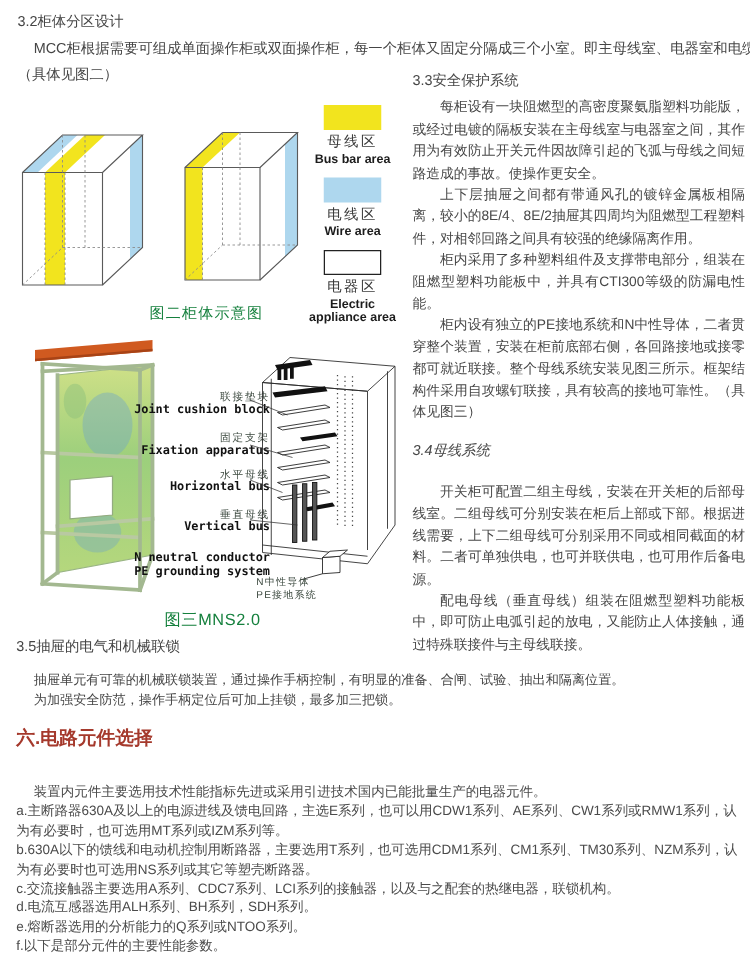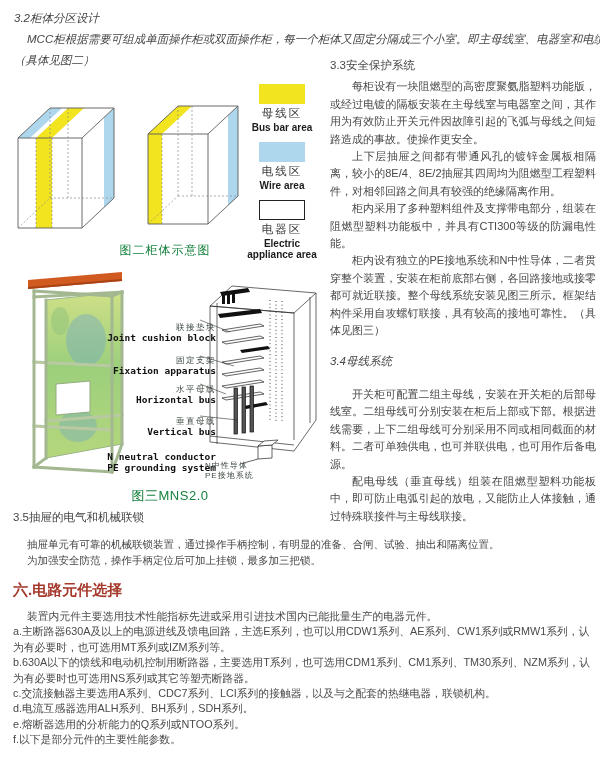--- a/index.html
+++ b/index.html
@@ -3,57 +3,57 @@
 <meta charset="utf-8">
 <style>
   html,body{margin:0;padding:0;}
   body{
     width:600px;height:763px;position:relative;background:#ffffff;
     font-family:"Liberation Sans","DejaVu Sans",sans-serif;
     color:#454545;overflow:hidden;
   }
   .abs{position:absolute;}
   
-  #sec32{left:14px;top:8px;width:578px;font-size:11.5px;line-height:21px;font-style:italic;}
+  #sec32{left:14px;top:8px;width:578px;font-size:11.5px;line-height:21px;}
   #sec32 .h{margin-bottom:0;}
   #sec32 .indent{padding-left:13px;white-space:nowrap;}
   
   #fig2-svg{left:10px;top:80px;}
   #fig2-legend{left:232px;top:84px;width:100px;}
   .lg-item{margin-bottom:9px;text-align:center;}
   .lg-swatch{width:46px;height:20px;margin:0 auto 2px auto;}
   .lg-swatch.bordered{border:1px solid #222;width:44px;height:18px;}
   .lg-zh{font-size:11.5px;letter-spacing:2px;color:#3a3a3a;}
   .lg-en{font-family:Liberation Sans, sans-serif;
          font-weight:bold;font-size:10px;color:#1c1c1c;line-height:11px;margin-top:1px;}
   .caption{font-size:12px;color:#15803d;letter-spacing:1px;text-align:center;}
   #fig2-caption{left:105px;top:242px;width:120px;}
   
   #fig3-photo{left:16px;top:266px;}
   #fig3-drawing{left:200px;top:270px;}
-  #fig3-labels{left:112px;top:10px;width:104px;height:659px;pointer-events:none;}
+  #fig3-labels{left:112px;top:0;width:104px;height:659px;pointer-events:none;}
   .f3-group{position:absolute;right:0;text-align:right;white-space:nowrap;}
   .f3-zh{font-size:8.5px;letter-spacing:1.5px;color:#3d4a40;line-height:10px;}
   .f3-en{font-family:"DejaVu Sans Mono","Liberation Mono",monospace;
          font-weight:bold;font-size:9.5px;color:#111;line-height:11px;}
   #fig3-nzh{left:205px;top:461px;font-size:8px;letter-spacing:1px;color:#3d4a40;line-height:10px;}
   #fig3-caption{left:105px;top:487px;width:130px;font-size:13px;letter-spacing:.5px;text-align:center;}
   
   #rightcol{left:330px;top:57px;width:266px;font-size:11px;line-height:17.4px;
             text-align:justify;color:#474747;}
   #rightcol .h{margin:0 0 4px 0;font-size:11.5px;}
   #rightcol p{margin:0;text-indent:2em;}
   #rightcol .h2{margin:13px 0 16px 0;font-size:11.5px;font-style:italic;}
   
   #sec35{left:13px;top:510px;width:578px;font-size:11px;}
   #sec35 .h{font-size:11.5px;margin-bottom:11px;}
   #sec35 .ln{padding-left:14px;line-height:16px;white-space:nowrap;font-size:10.5px;}
   
   #sec6{left:13px;top:581px;width:578px;}
-  #sec6 .h{font-size:15px;font-weight:bold;color:#a5392c;margin-bottom:9px;}
+  #sec6 .h{font-size:15px;font-weight:bold;color:#a5392c;margin-bottom:27px;}
   #sec6 .intro{padding-left:14px;}
   #sec6 div.txt{font-size:10.8px;line-height:15.4px;color:#4a4a4a;}
 </style>
 </head>
 <body>
 
 <div id="sec32" class="abs">
   <div class="h">3.2柜体分区设计</div>
   <div class="indent">MCC柜根据需要可组成单面操作柜或双面操作柜，每一个柜体又固定分隔成三个小室。即主母线室、电器室和电缆室。</div>
   <div>（具体见图二）</div>

